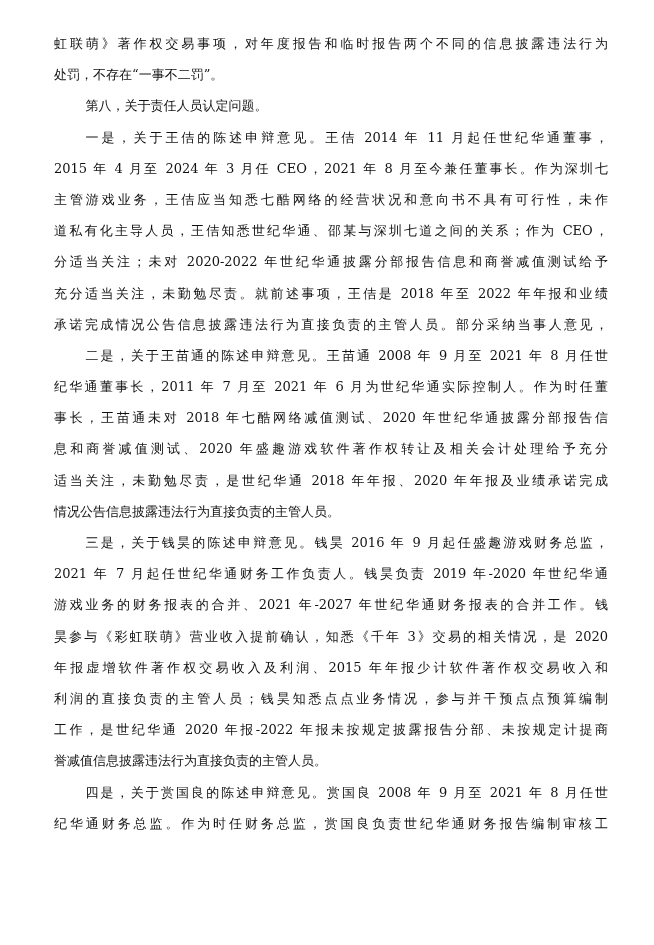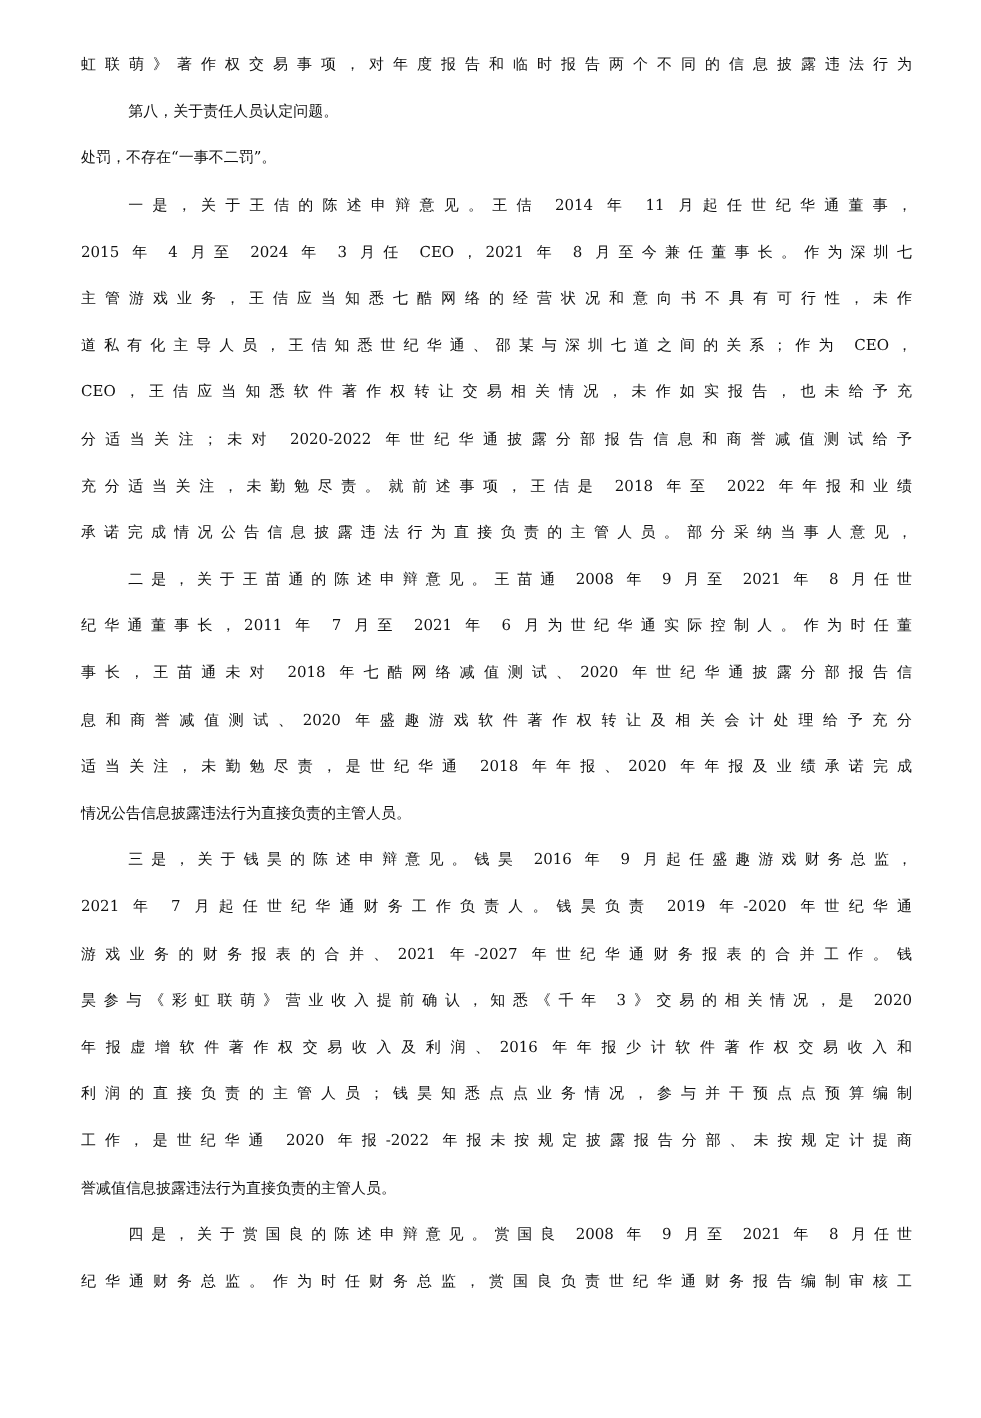--- a/index.html
+++ b/index.html
@@ -4,51 +4,50 @@
 <style>
   html, body { margin: 0; padding: 0; background: #ffffff; }
   body {
     width: 654px; height: 945px; overflow: hidden; position: relative;
     font-family: "DejaVu Serif", "Liberation Serif", serif;
     color: #111111;
   }
   .page { position: absolute; left: 54px; top: 28px; width: 554px; }
   .line {
     height: 31.2px; line-height: 31.2px;
-    font-size: 10px; white-space: nowrap;
+    font-size: 13px; white-space: nowrap;
     text-align: justify; text-align-last: justify;
     overflow: visible;
   }
   .line.last { text-align-last: left; }
   .line.indent { padding-left: 31.5px; }
 </style>
 </head>
 <body>
 
 <div class="page">
   <div class="line">虹联萌》著作权交易事项，对年度报告和临时报告两个不同的信息披露违法行为</div>
+  <div class="line last">处罚，不存在“一事不二罚”。</div>
   <div class="line indent last">第八，关于责任人员认定问题。</div>
-  <div class="line last">处罚，不存在“一事不二罚”。</div>
   <div class="line indent">一是，关于王佶的陈述申辩意见。王佶 2014 年 11 月起任世纪华通董事，</div>
   <div class="line">2015 年 4 月至 2024 年 3 月任 CEO，2021 年 8 月至今兼任董事长。作为深圳七</div>
   <div class="line">主管游戏业务，王佶应当知悉七酷网络的经营状况和意向书不具有可行性，未作</div>
   <div class="line">道私有化主导人员，王佶知悉世纪华通、邵某与深圳七道之间的关系；作为 CEO，</div>
-  <div class="line">CEO，王佶应当知悉软件著作权转让交易相关情况，未作如实报告，也未给予充</div>
   <div class="line">分适当关注；未对 2020-2022 年世纪华通披露分部报告信息和商誉减值测试给予</div>
   <div class="line">充分适当关注，未勤勉尽责。就前述事项，王佶是 2018 年至 2022 年年报和业绩</div>
   <div class="line">承诺完成情况公告信息披露违法行为直接负责的主管人员。部分采纳当事人意见，</div>
   <div class="line indent">二是，关于王苗通的陈述申辩意见。王苗通 2008 年 9 月至 2021 年 8 月任世</div>
   <div class="line">纪华通董事长，2011 年 7 月至 2021 年 6 月为世纪华通实际控制人。作为时任董</div>
   <div class="line">事长，王苗通未对 2018 年七酷网络减值测试、2020 年世纪华通披露分部报告信</div>
   <div class="line">息和商誉减值测试、2020 年盛趣游戏软件著作权转让及相关会计处理给予充分</div>
   <div class="line">适当关注，未勤勉尽责，是世纪华通 2018 年年报、2020 年年报及业绩承诺完成</div>
   <div class="line last">情况公告信息披露违法行为直接负责的主管人员。</div>
   <div class="line indent">三是，关于钱昊的陈述申辩意见。钱昊 2016 年 9 月起任盛趣游戏财务总监，</div>
   <div class="line">2021 年 7 月起任世纪华通财务工作负责人。钱昊负责 2019 年-2020 年世纪华通</div>
   <div class="line">游戏业务的财务报表的合并、2021 年-2027 年世纪华通财务报表的合并工作。钱</div>
   <div class="line">昊参与《彩虹联萌》营业收入提前确认，知悉《千年 3》交易的相关情况，是 2020</div>
-  <div class="line">年报虚增软件著作权交易收入及利润、2016 年年报少计软件著作权交易收入和</div>
+  <div class="line">年报虚增软件著作权交易收入及利润、2015 年年报少计软件著作权交易收入和</div>
   <div class="line">利润的直接负责的主管人员；钱昊知悉点点业务情况，参与并干预点点预算编制</div>
   <div class="line">工作，是世纪华通 2020 年报-2022 年报未按规定披露报告分部、未按规定计提商</div>
   <div class="line last">誉减值信息披露违法行为直接负责的主管人员。</div>
   <div class="line indent">四是，关于赏国良的陈述申辩意见。赏国良 2008 年 9 月至 2021 年 8 月任世</div>
   <div class="line">纪华通财务总监。作为时任财务总监，赏国良负责世纪华通财务报告编制审核工</div>
 </div>
 
 </body></html>

